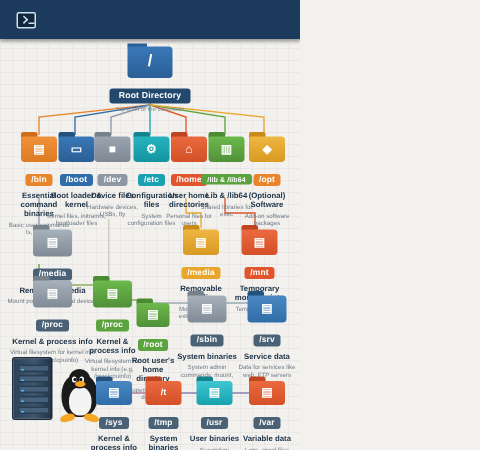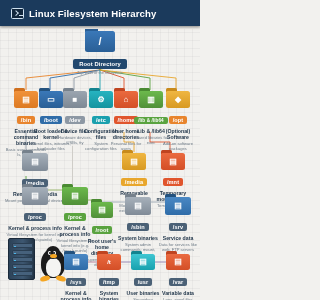--- a/index.html
+++ b/index.html
@@ -136,21 +136,20 @@
     position:absolute; width:1.2px; background:#cfcdc8; z-index:1;
   }
 </style>
 </head>
 <body>
 
 <div class="grid-bg"></div>
 
 <div class="header">
   <div class="term"></div>
-  <h1>Linux Filesystem Hierarchy</h1>
 </div>
 <div class="header-rule"></div>
 
 <svg class="links" viewBox="0 0 200 300">
 
   <g fill="none" stroke-width="0.9">
     <path d="M100 62 L100 70 L26 78 L26 90" stroke="#e8842c"></path>
     <path d="M100 62 L100 70 L50 78 L50 90" stroke="#2f6ca8"></path>
     <path d="M100 62 L100 70 L74 78 L74 90" stroke="#8d98a4"></path>
     <path d="M100 62 L100 72 L100 90" stroke="#1aa0ae"></path>

